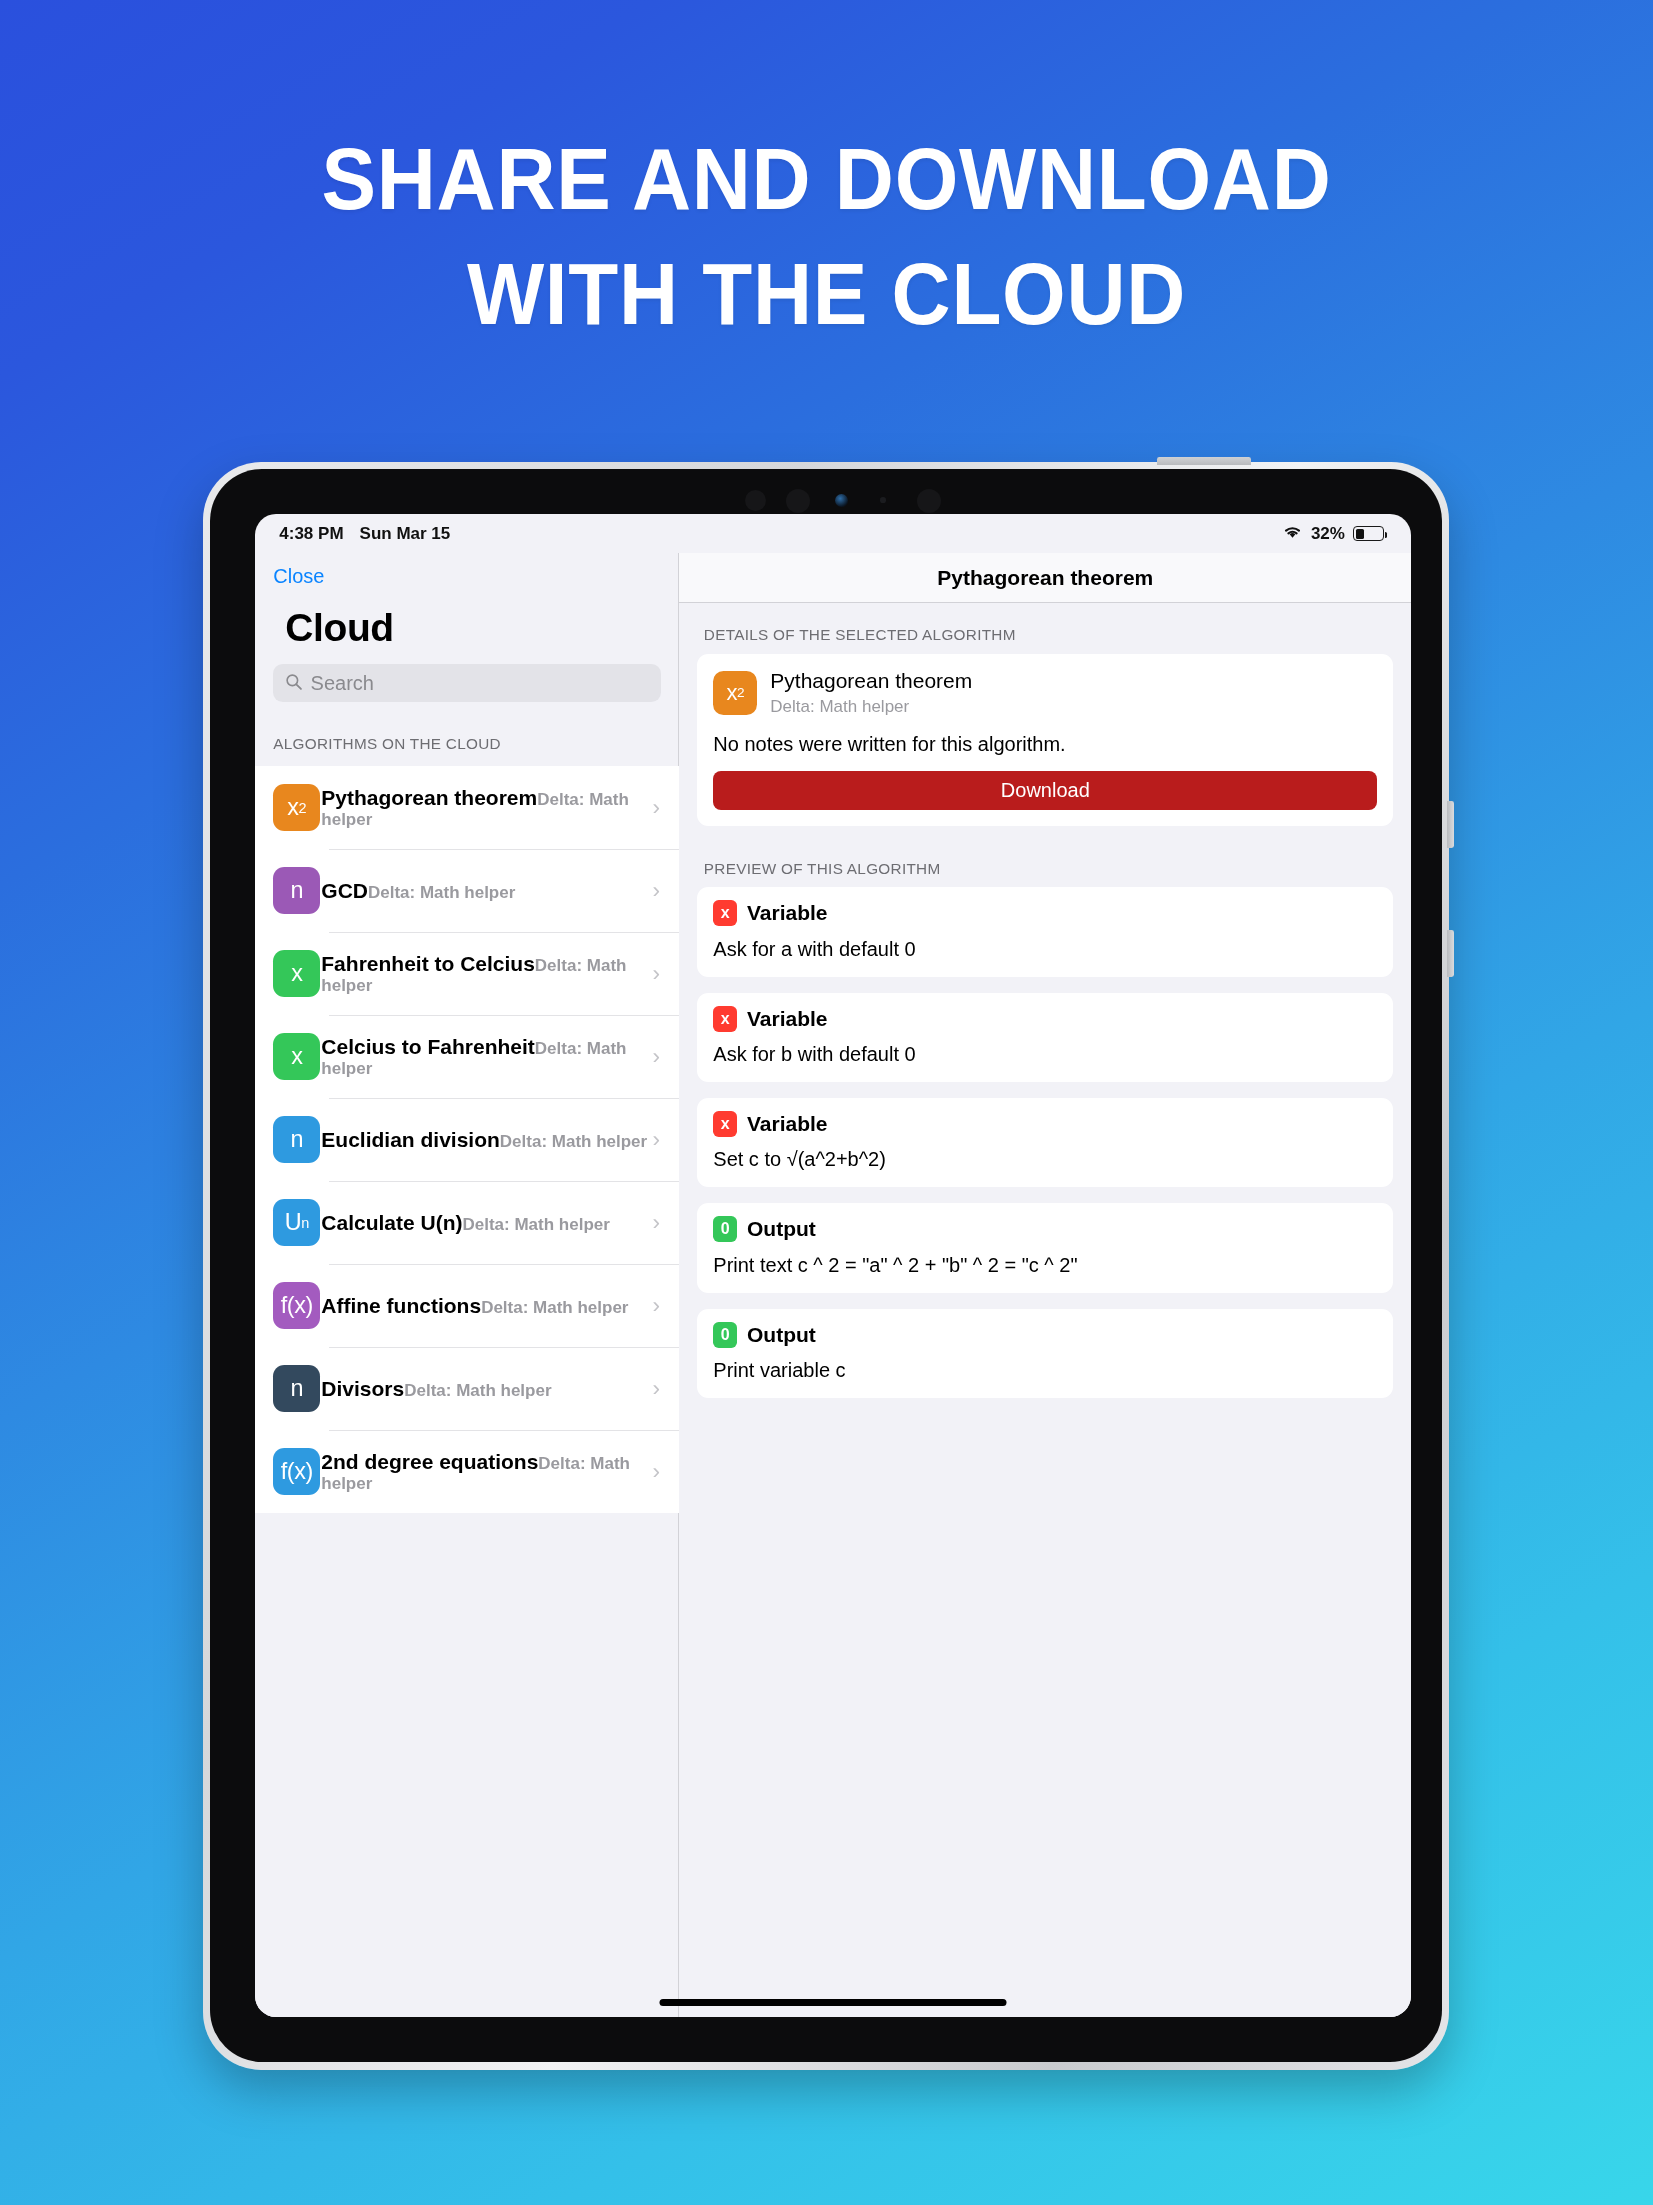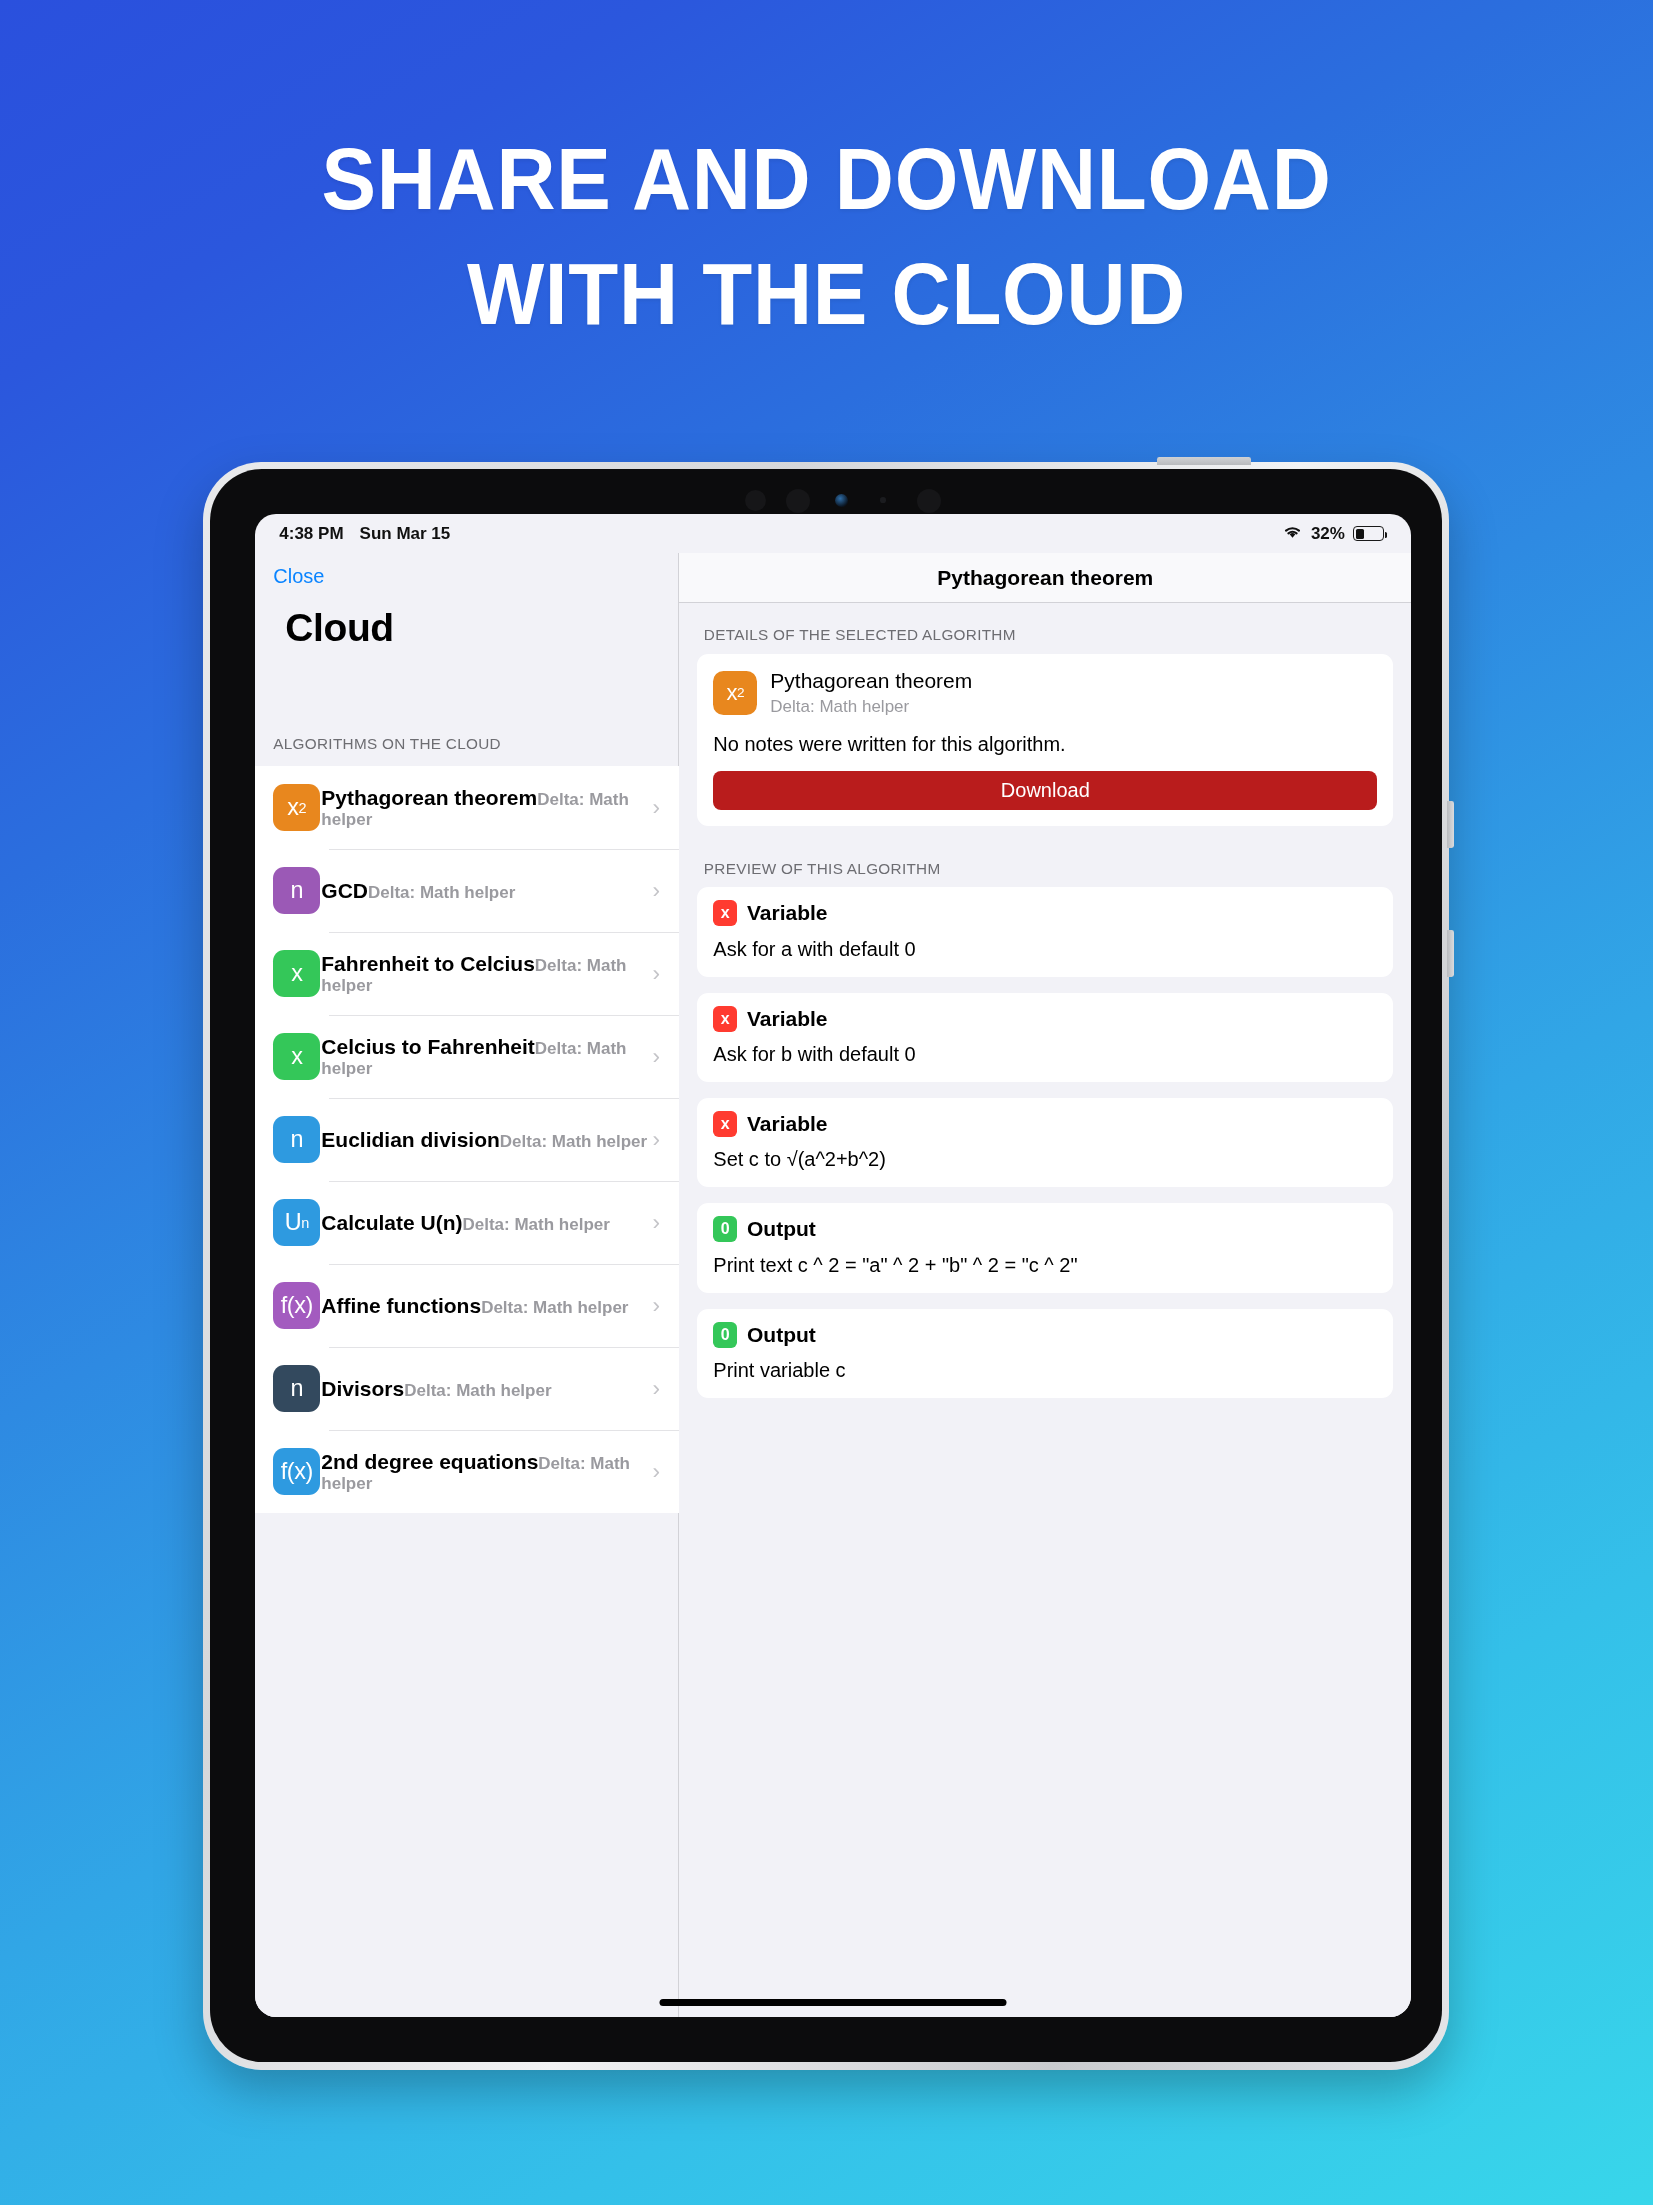--- a/index.html
+++ b/index.html
@@ -355,20 +355,29 @@
           </span>
         </div>
       </div>
 
       <div class="split">
 
         <div class="sidebar">
           <div class="close-btn">Close</div>
           <div class="sidebar-title">Cloud</div>
 
+          <div class="search-bar">
+            <span>
+              <svg width="18" height="18" viewBox="0 0 22 22">
+                <circle cx="9" cy="9" r="6.4" stroke="#8a8a8e" stroke-width="2" fill="none"></circle>
+                <line x1="13.8" y1="13.8" x2="19.5" y2="19.5" stroke="#8a8a8e" stroke-width="2.2" stroke-linecap="round"></line>
+              </svg>
+            </span>
+            <span class="search-placeholder">Search</span>
+          </div>
 
           <div class="section-header">ALGORITHMS ON THE CLOUD</div>
 
           <div class="algo-list" id="algo-list">
               <div class="algo-row">
                 <span class="algo-icon" style="background:#e8871e">x<sup>2</sup></span>
                 <span class="algo-text"><span class="algo-name">Pythagorean theorem</span><span class="algo-sub">Delta: Math helper</span></span>
                 <span class="chevron">›</span>
               </div>
               <div class="algo-row">

